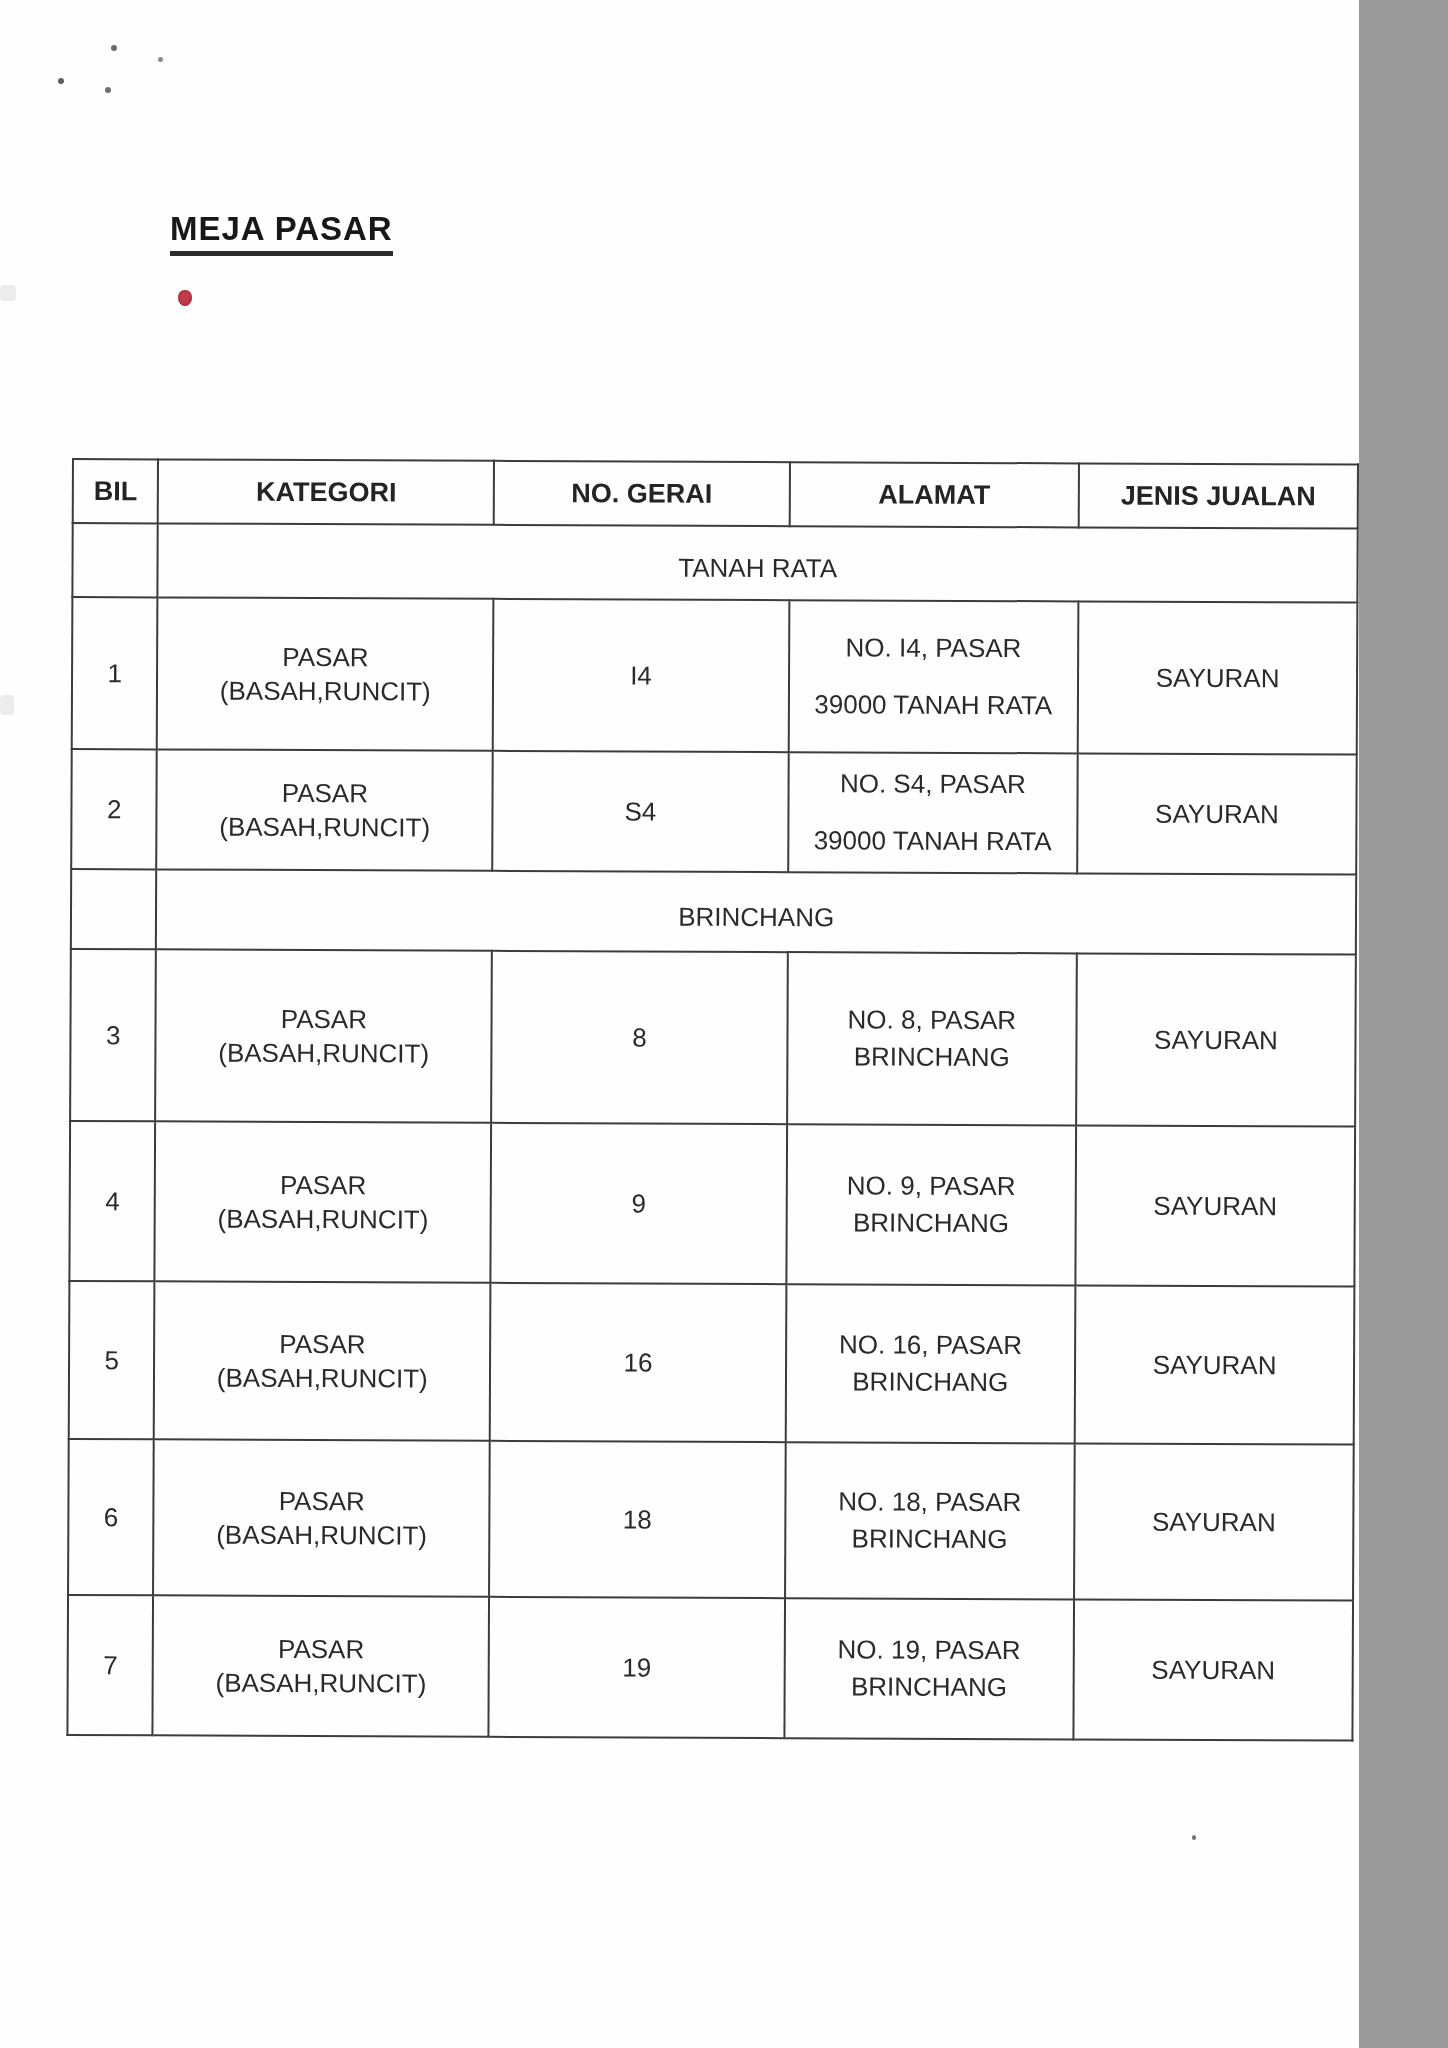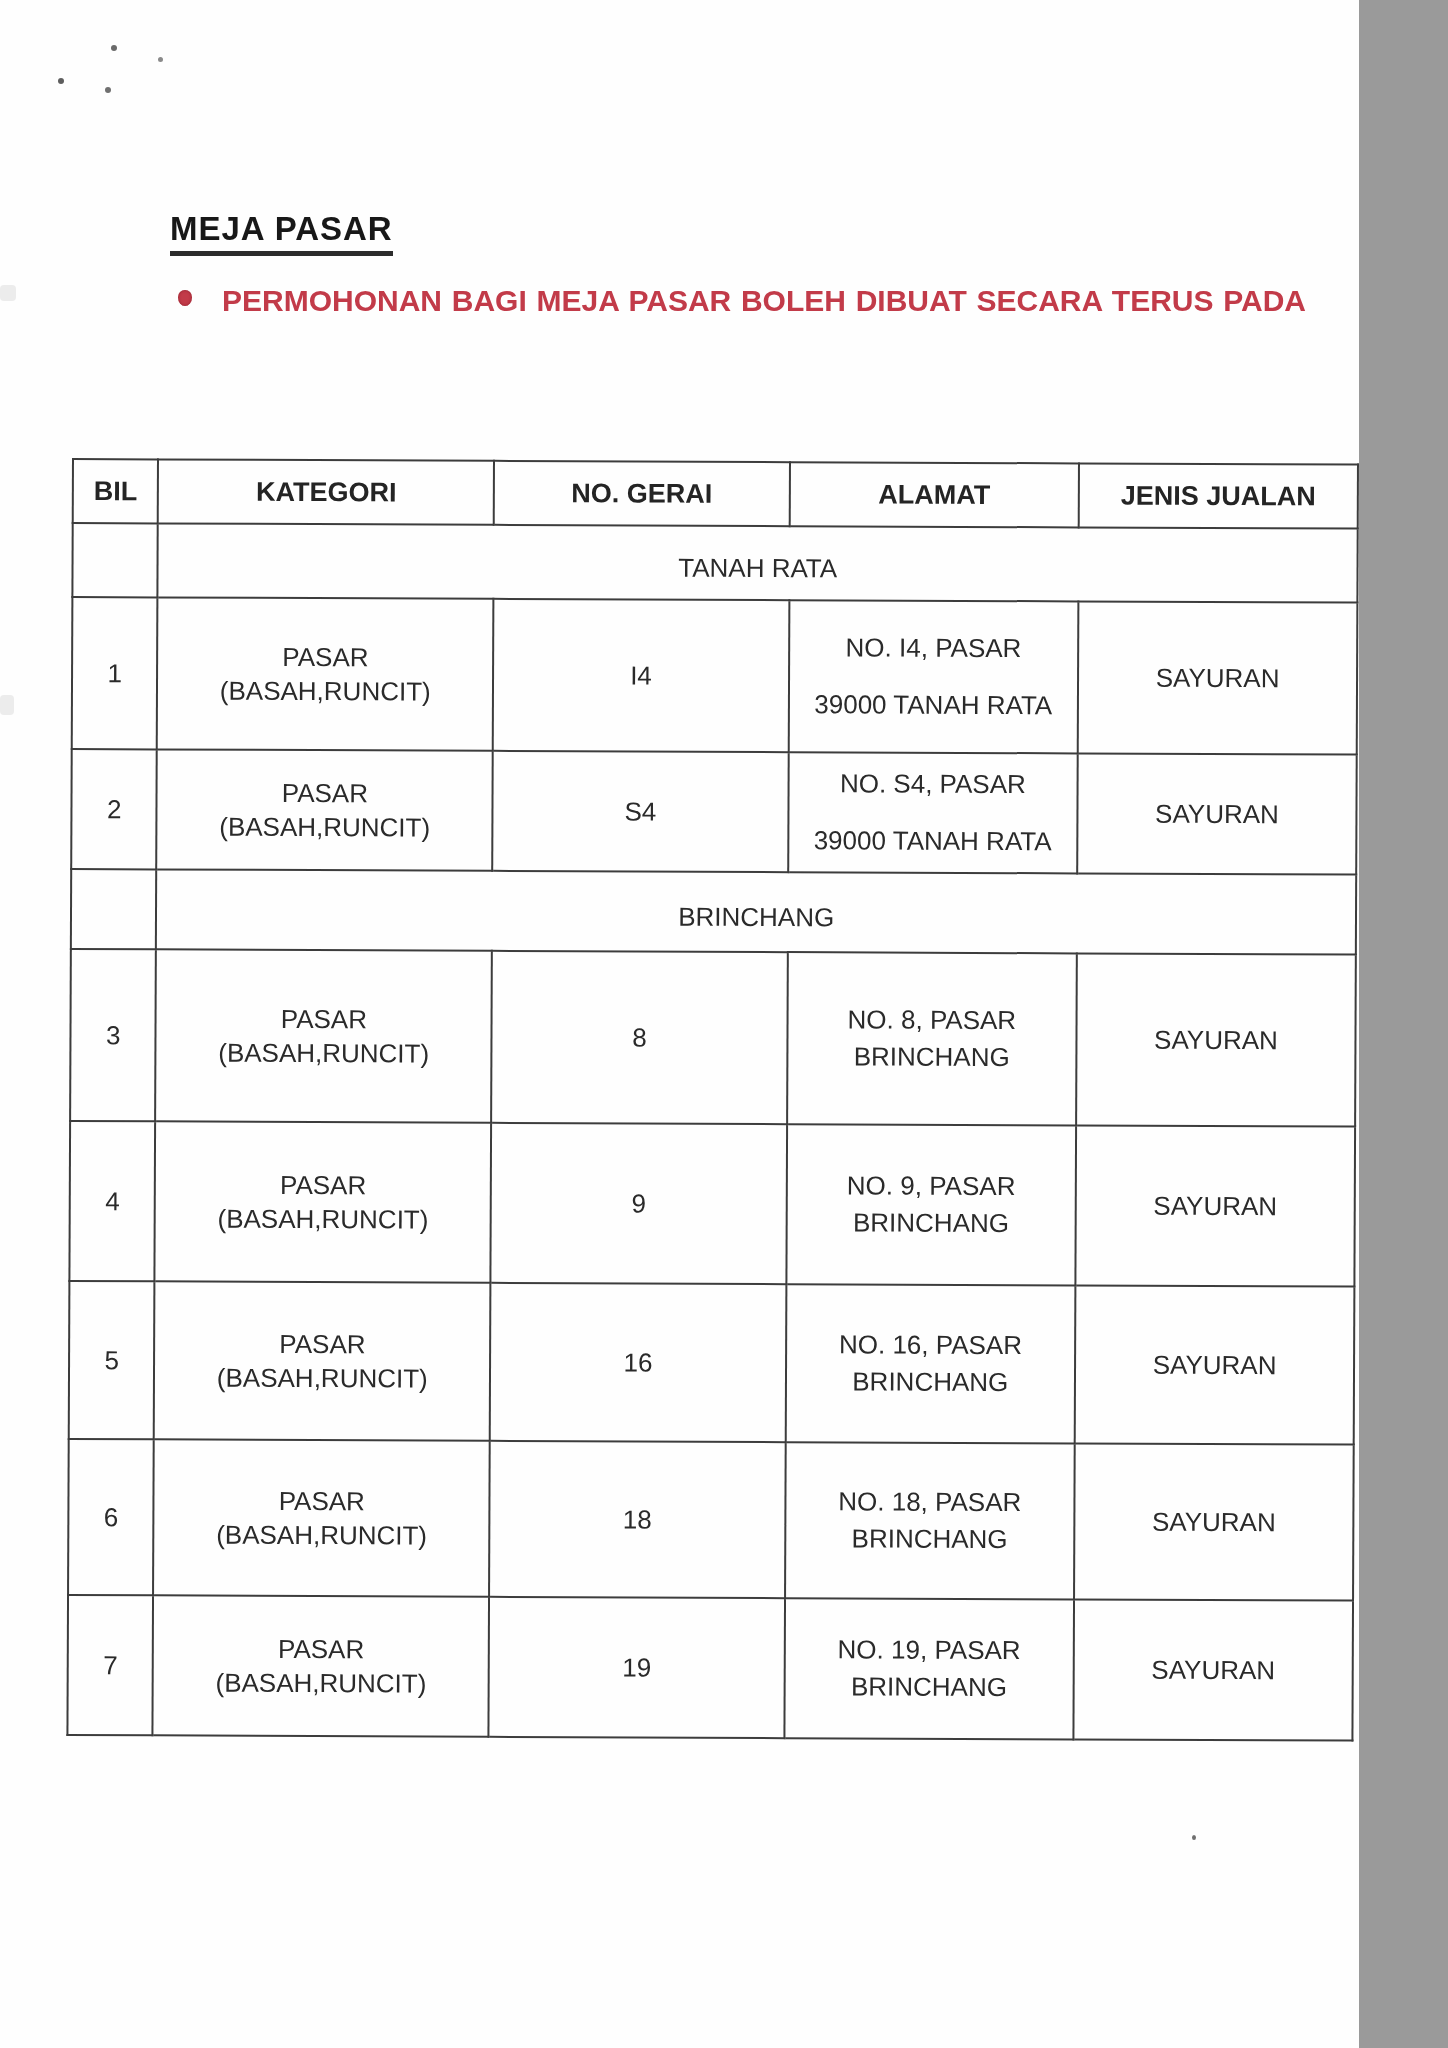--- a/index.html
+++ b/index.html
@@ -77,21 +77,20 @@
   <div class="speck" style="left:105px;top:87px;width:6px;height:6px;background:#707070;"></div>
   <div class="streak" style="left:0;top:285px;width:16px;height:16px;"></div>
   <div class="streak" style="left:0;top:695px;width:14px;height:20px;"></div>
   <div class="speck" style="left:1192px;top:1835px;width:4px;height:5px;background:#6f6f6f;"></div>
 
   <div class="doc-title">MEJA PASAR</div>
 
   <div class="notice">
     <span class="bullet"></span>
     <div class="lines">
-      <div class="jline">PERMOHONAN BAGI MEJA PASAR BOLEH DIBUAT SECARA TERUS PADA</div>
     </div>
   </div>
 
   <table class="mtable">
     <colgroup>
       <col style="width:88px">
         <col style="width:344px">
         <col style="width:309px">
         <col style="width:298px">
         <col style="width:289px">

